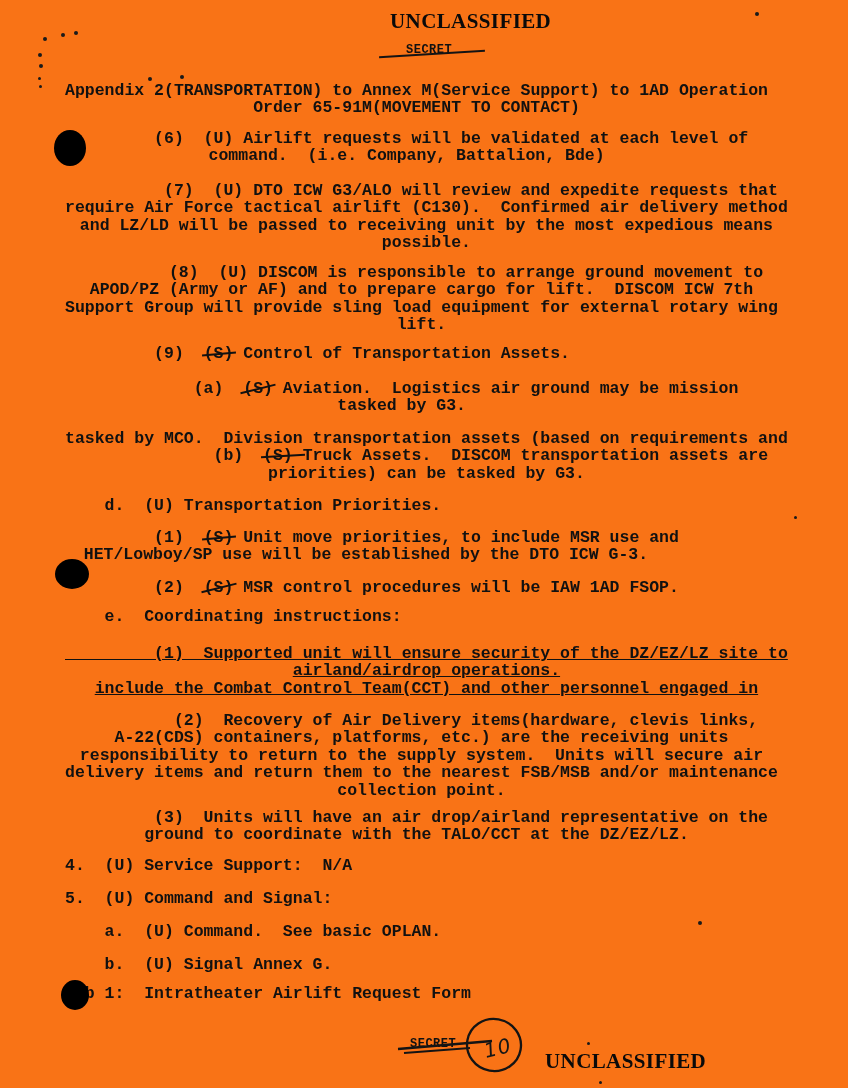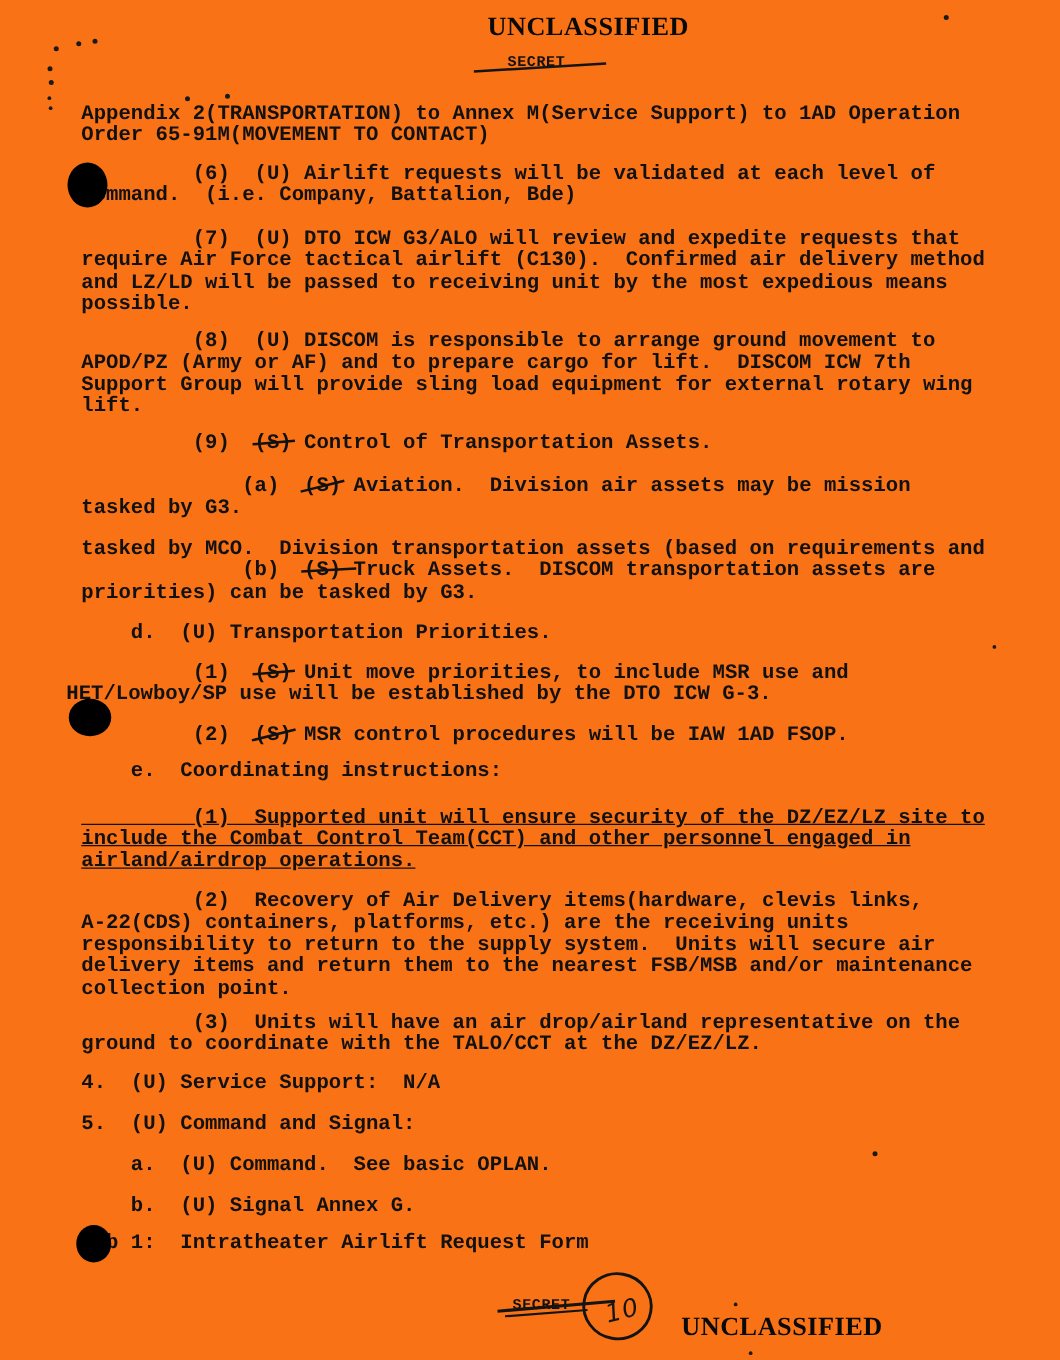--- a/index.html
+++ b/index.html
@@ -27,21 +27,21 @@
   .secret-bottom{left:410px;top:1037px;}
   .strike-top{
     position:absolute;left:379px;top:53px;width:106px;height:0;
     border-top:2.5px solid #141414;transform:rotate(-3.4deg);
   }
 
   .para{
     position:absolute;left:65px;white-space:pre;
     font-size:16.5px;line-height:17.4px;font-weight:600;color:#111;
   }
-  .tline{height:17.4px;}
+  .tline{height:17.4px;text-align:center;}
 
   .struck,.slashed{position:relative;display:inline-block;}
   .struck::after{
     content:"";position:absolute;left:-2px;right:-2px;top:8px;height:0;
     border-top:2.2px solid #111;transform:rotate(-5deg);
   }
   .struck.wide::after{right:-12px;transform:rotate(-3deg);}
   .slashed::after{
     content:"";position:absolute;left:-3px;right:-3px;top:8px;height:0;
     border-top:2.4px solid #111;transform:rotate(-14deg);
@@ -66,27 +66,27 @@
 
   <div class="secret-word secret-top">SECRET</div>
   <div class="strike-top"></div>
 
   <div id="doc-body">
       <div class="para" style="top: 82px;"><div class="tline"><span>Appendix 2(TRANSPORTATION) to Annex M(Service Support) to 1AD Operation</span></div><div class="tline"><span>Order 65-91M(MOVEMENT TO CONTACT)</span></div></div>
       <div class="para" style="top: 130px;"><div class="tline"><span>         (6)  (U) Airlift requests will be validated at each level of</span></div><div class="tline"><span>command.  (i.e. Company, Battalion, Bde)</span></div></div>
       <div class="para" style="top: 182px;"><div class="tline"><span>         (7)  (U) DTO ICW G3/ALO will review and expedite requests that</span></div><div class="tline"><span>require Air Force tactical airlift (C130).  Confirmed air delivery method</span></div><div class="tline"><span>and LZ/LD will be passed to receiving unit by the most expedious means</span></div><div class="tline"><span>possible.</span></div></div>
       <div class="para" style="top: 264px;"><div class="tline"><span>         (8)  (U) DISCOM is responsible to arrange ground movement to</span></div><div class="tline"><span>APOD/PZ (Army or AF) and to prepare cargo for lift.  DISCOM ICW 7th</span></div><div class="tline"><span>Support Group will provide sling load equipment for external rotary wing</span></div><div class="tline"><span>lift.</span></div></div>
       <div class="para" style="top: 345px;"><div class="tline"><span>         (9)  </span><span class="struck">(S)</span><span> Control of Transportation Assets.</span></div></div>
-      <div class="para" style="top: 380px;"><div class="tline"><span>             (a)  </span><span class="slashed">(S)</span><span> Aviation.  Division air assets may be mission</span></div><div class="tline"><span>tasked by G3.</span></div></div>
+      <div class="para" style="top: 380px;"><div class="tline"><span>             (a)  </span><span class="slashed">(S)</span><span> Aviation.  Logistics air ground may be mission</span></div><div class="tline"><span>tasked by G3.</span></div></div>
       <div class="para" style="top: 430px;"><div class="tline"><span>tasked by MCO.  Division transportation assets (based on requirements and</span></div><div class="tline"><span>             (b)  </span><span class="struck wide">(S)</span><span> Truck Assets.  DISCOM transportation assets are</span></div><div class="tline"><span>priorities) can be tasked by G3.</span></div></div>
       <div class="para" style="top: 497px;"><div class="tline"><span>    d.  (U) Transportation Priorities.</span></div></div>
       <div class="para" style="top: 529px;"><div class="tline"><span>         (1)  </span><span class="struck">(S)</span><span> Unit move priorities, to include MSR use and</span></div><div class="tline" style="margin-left: -12px;"><span>HET/Lowboy/SP use will be established by the DTO ICW G-3.</span></div></div>
       <div class="para" style="top: 579px;"><div class="tline"><span>         (2)  </span><span class="slashed">(S)</span><span> MSR control procedures will be IAW 1AD FSOP.</span></div></div>
       <div class="para" style="top: 608px;"><div class="tline"><span>    e.  Coordinating instructions:</span></div></div>
-      <div class="para" style="top: 645px; text-decoration: underline;"><div class="tline"><span>         (1)  Supported unit will ensure security of the DZ/EZ/LZ site to</span></div><div class="tline"><span>include the Combat Control Team(CCT) and other personnel engaged in</span></div><div class="tline"><span>airland/airdrop operations.</span></div></div>
+      <div class="para" style="top: 645px; text-decoration: underline;"><div class="tline"><span>         (1)  Supported unit will ensure security of the DZ/EZ/LZ site to</span></div><div class="tline"><span>airland/airdrop operations.</span></div><div class="tline"><span>include the Combat Control Team(CCT) and other personnel engaged in</span></div></div>
       <div class="para" style="top: 712px;"><div class="tline"><span>         (2)  Recovery of Air Delivery items(hardware, clevis links,</span></div><div class="tline"><span>A-22(CDS) containers, platforms, etc.) are the receiving units</span></div><div class="tline"><span>responsibility to return to the supply system.  Units will secure air</span></div><div class="tline"><span>delivery items and return them to the nearest FSB/MSB and/or maintenance</span></div><div class="tline"><span>collection point.</span></div></div>
       <div class="para" style="top: 809px;"><div class="tline"><span>         (3)  Units will have an air drop/airland representative on the</span></div><div class="tline"><span>ground to coordinate with the TALO/CCT at the DZ/EZ/LZ.</span></div></div>
       <div class="para" style="top: 857px;"><div class="tline"><span>4.  (U) Service Support:  N/A</span></div></div>
       <div class="para" style="top: 890px;"><div class="tline"><span>5.  (U) Command and Signal:</span></div></div>
       <div class="para" style="top: 923px;"><div class="tline"><span>    a.  (U) Command.  See basic OPLAN.</span></div></div>
       <div class="para" style="top: 956px;"><div class="tline"><span>    b.  (U) Signal Annex G.</span></div></div>
       <div class="para" style="top: 985px;"><div class="tline"><span>Tab 1:  Intratheater Airlift Request Form</span></div></div>
     </div>
 
   <div id="artifacts">

